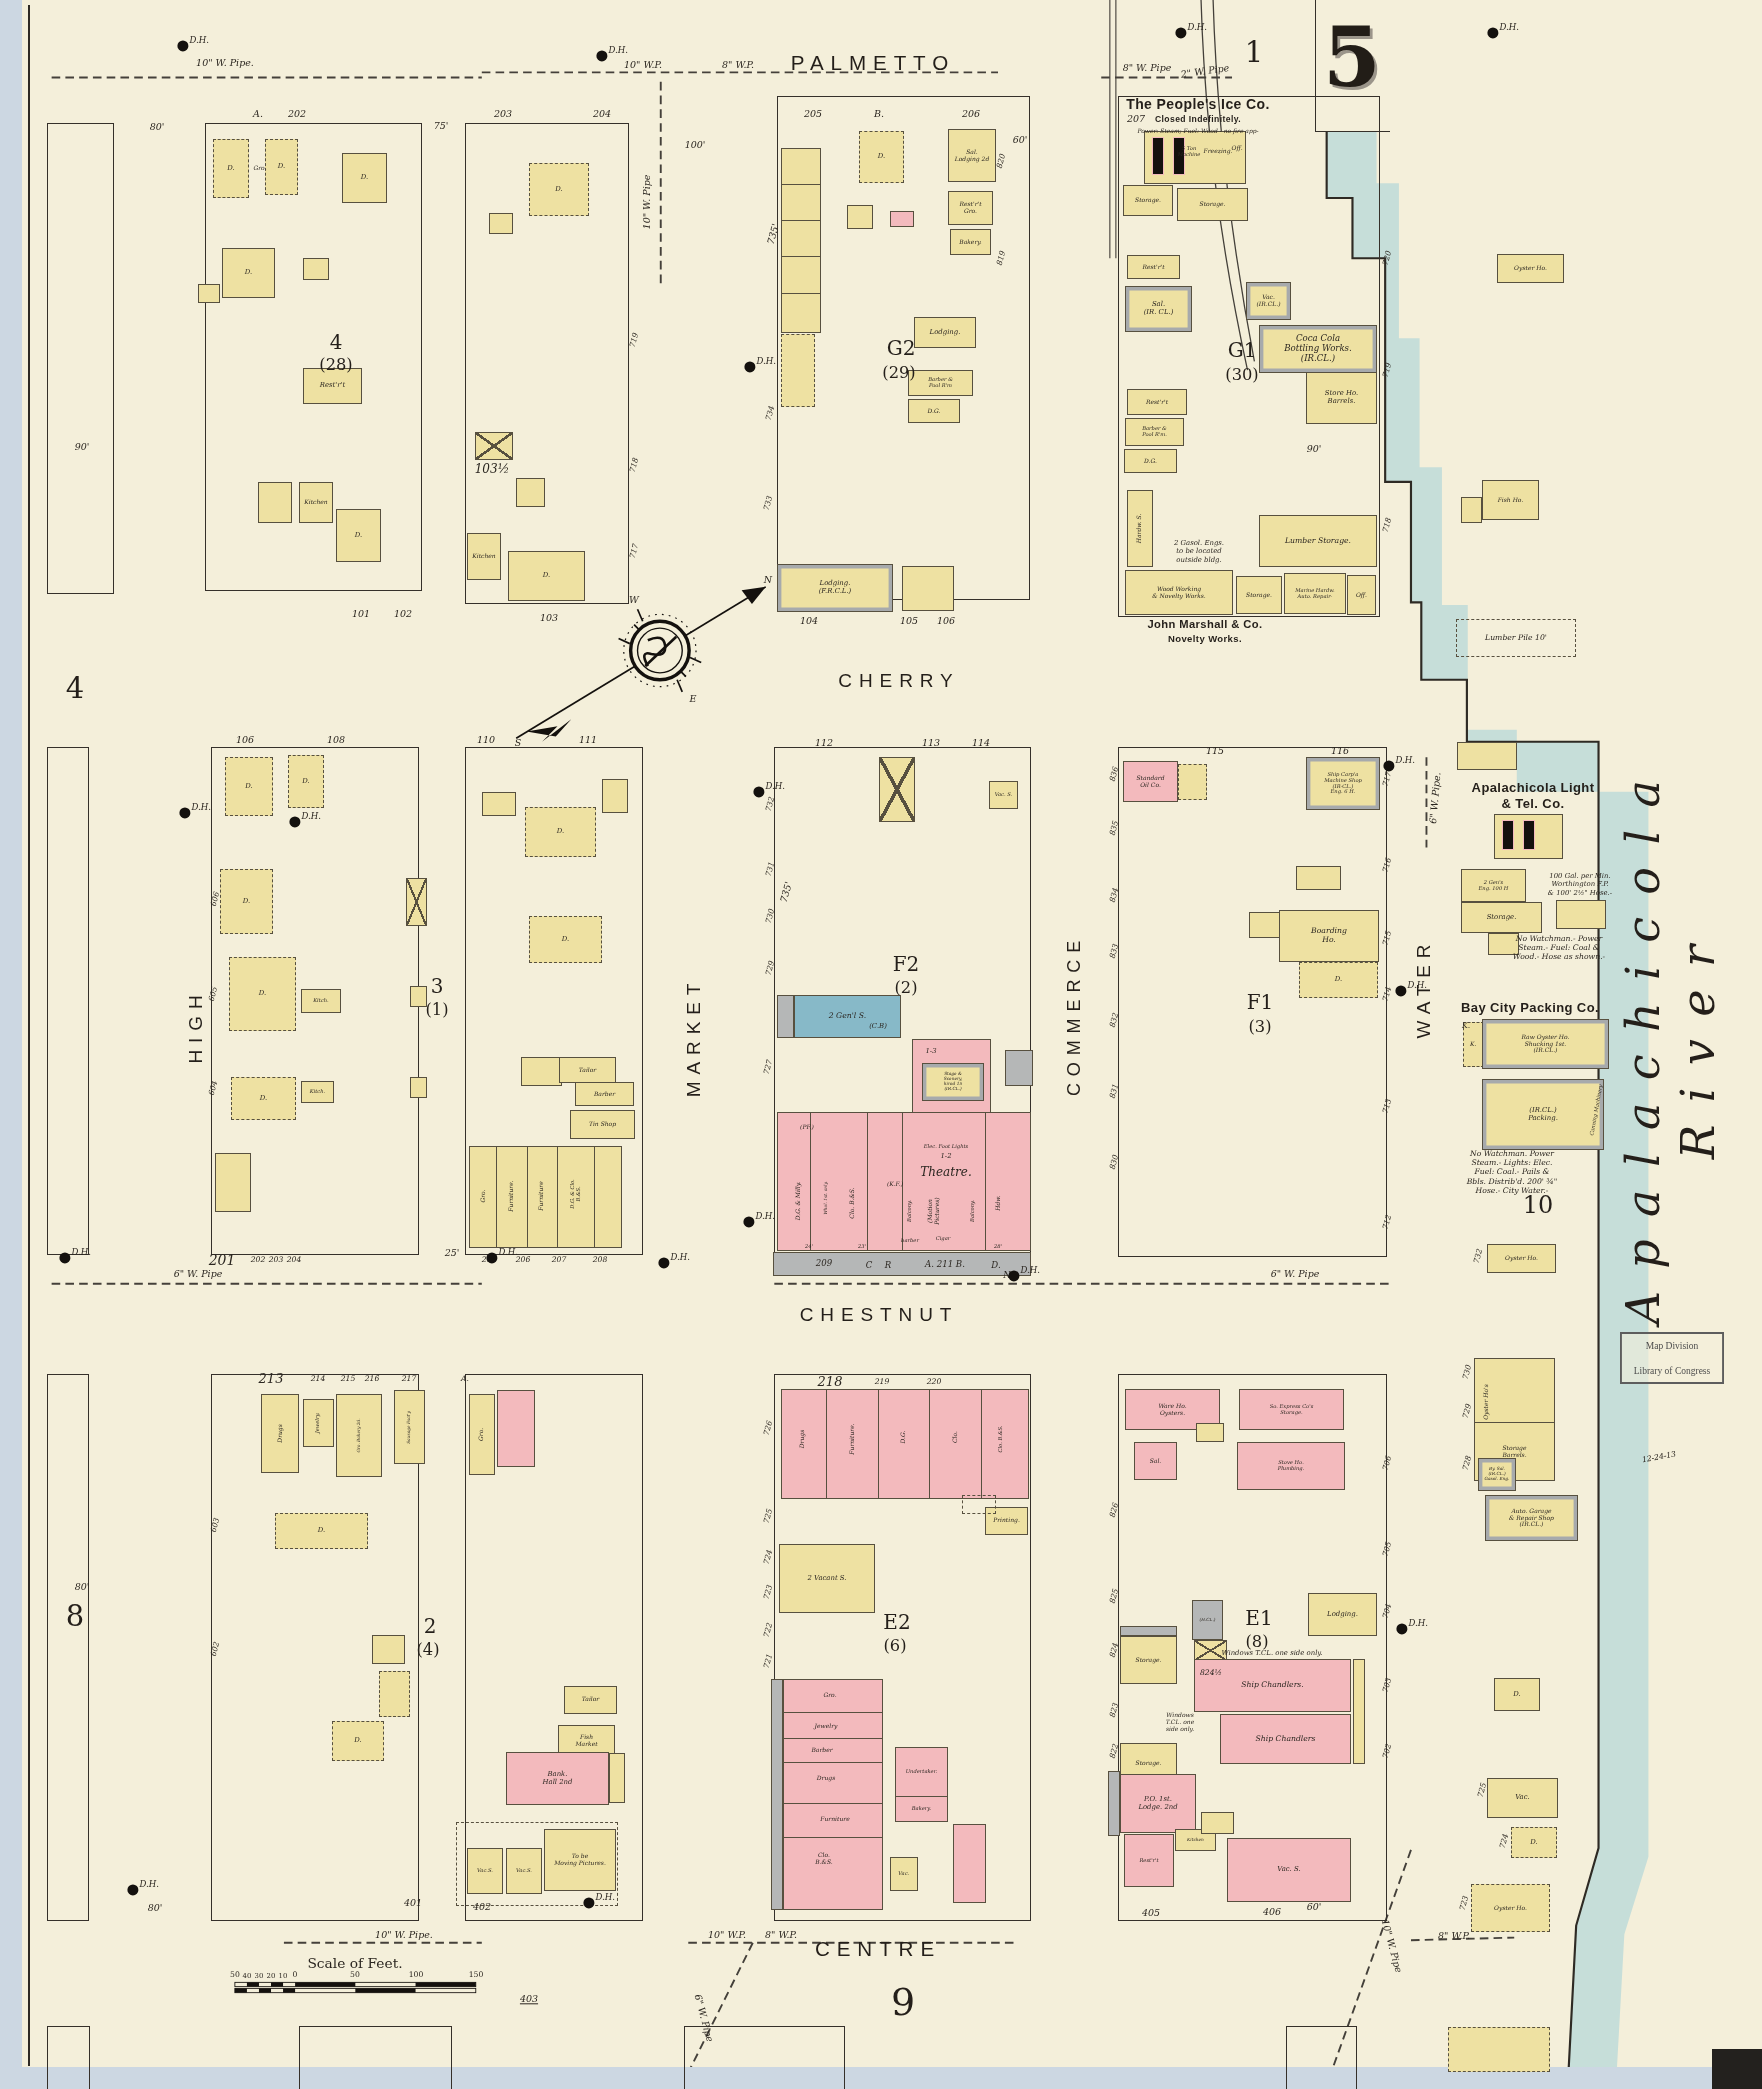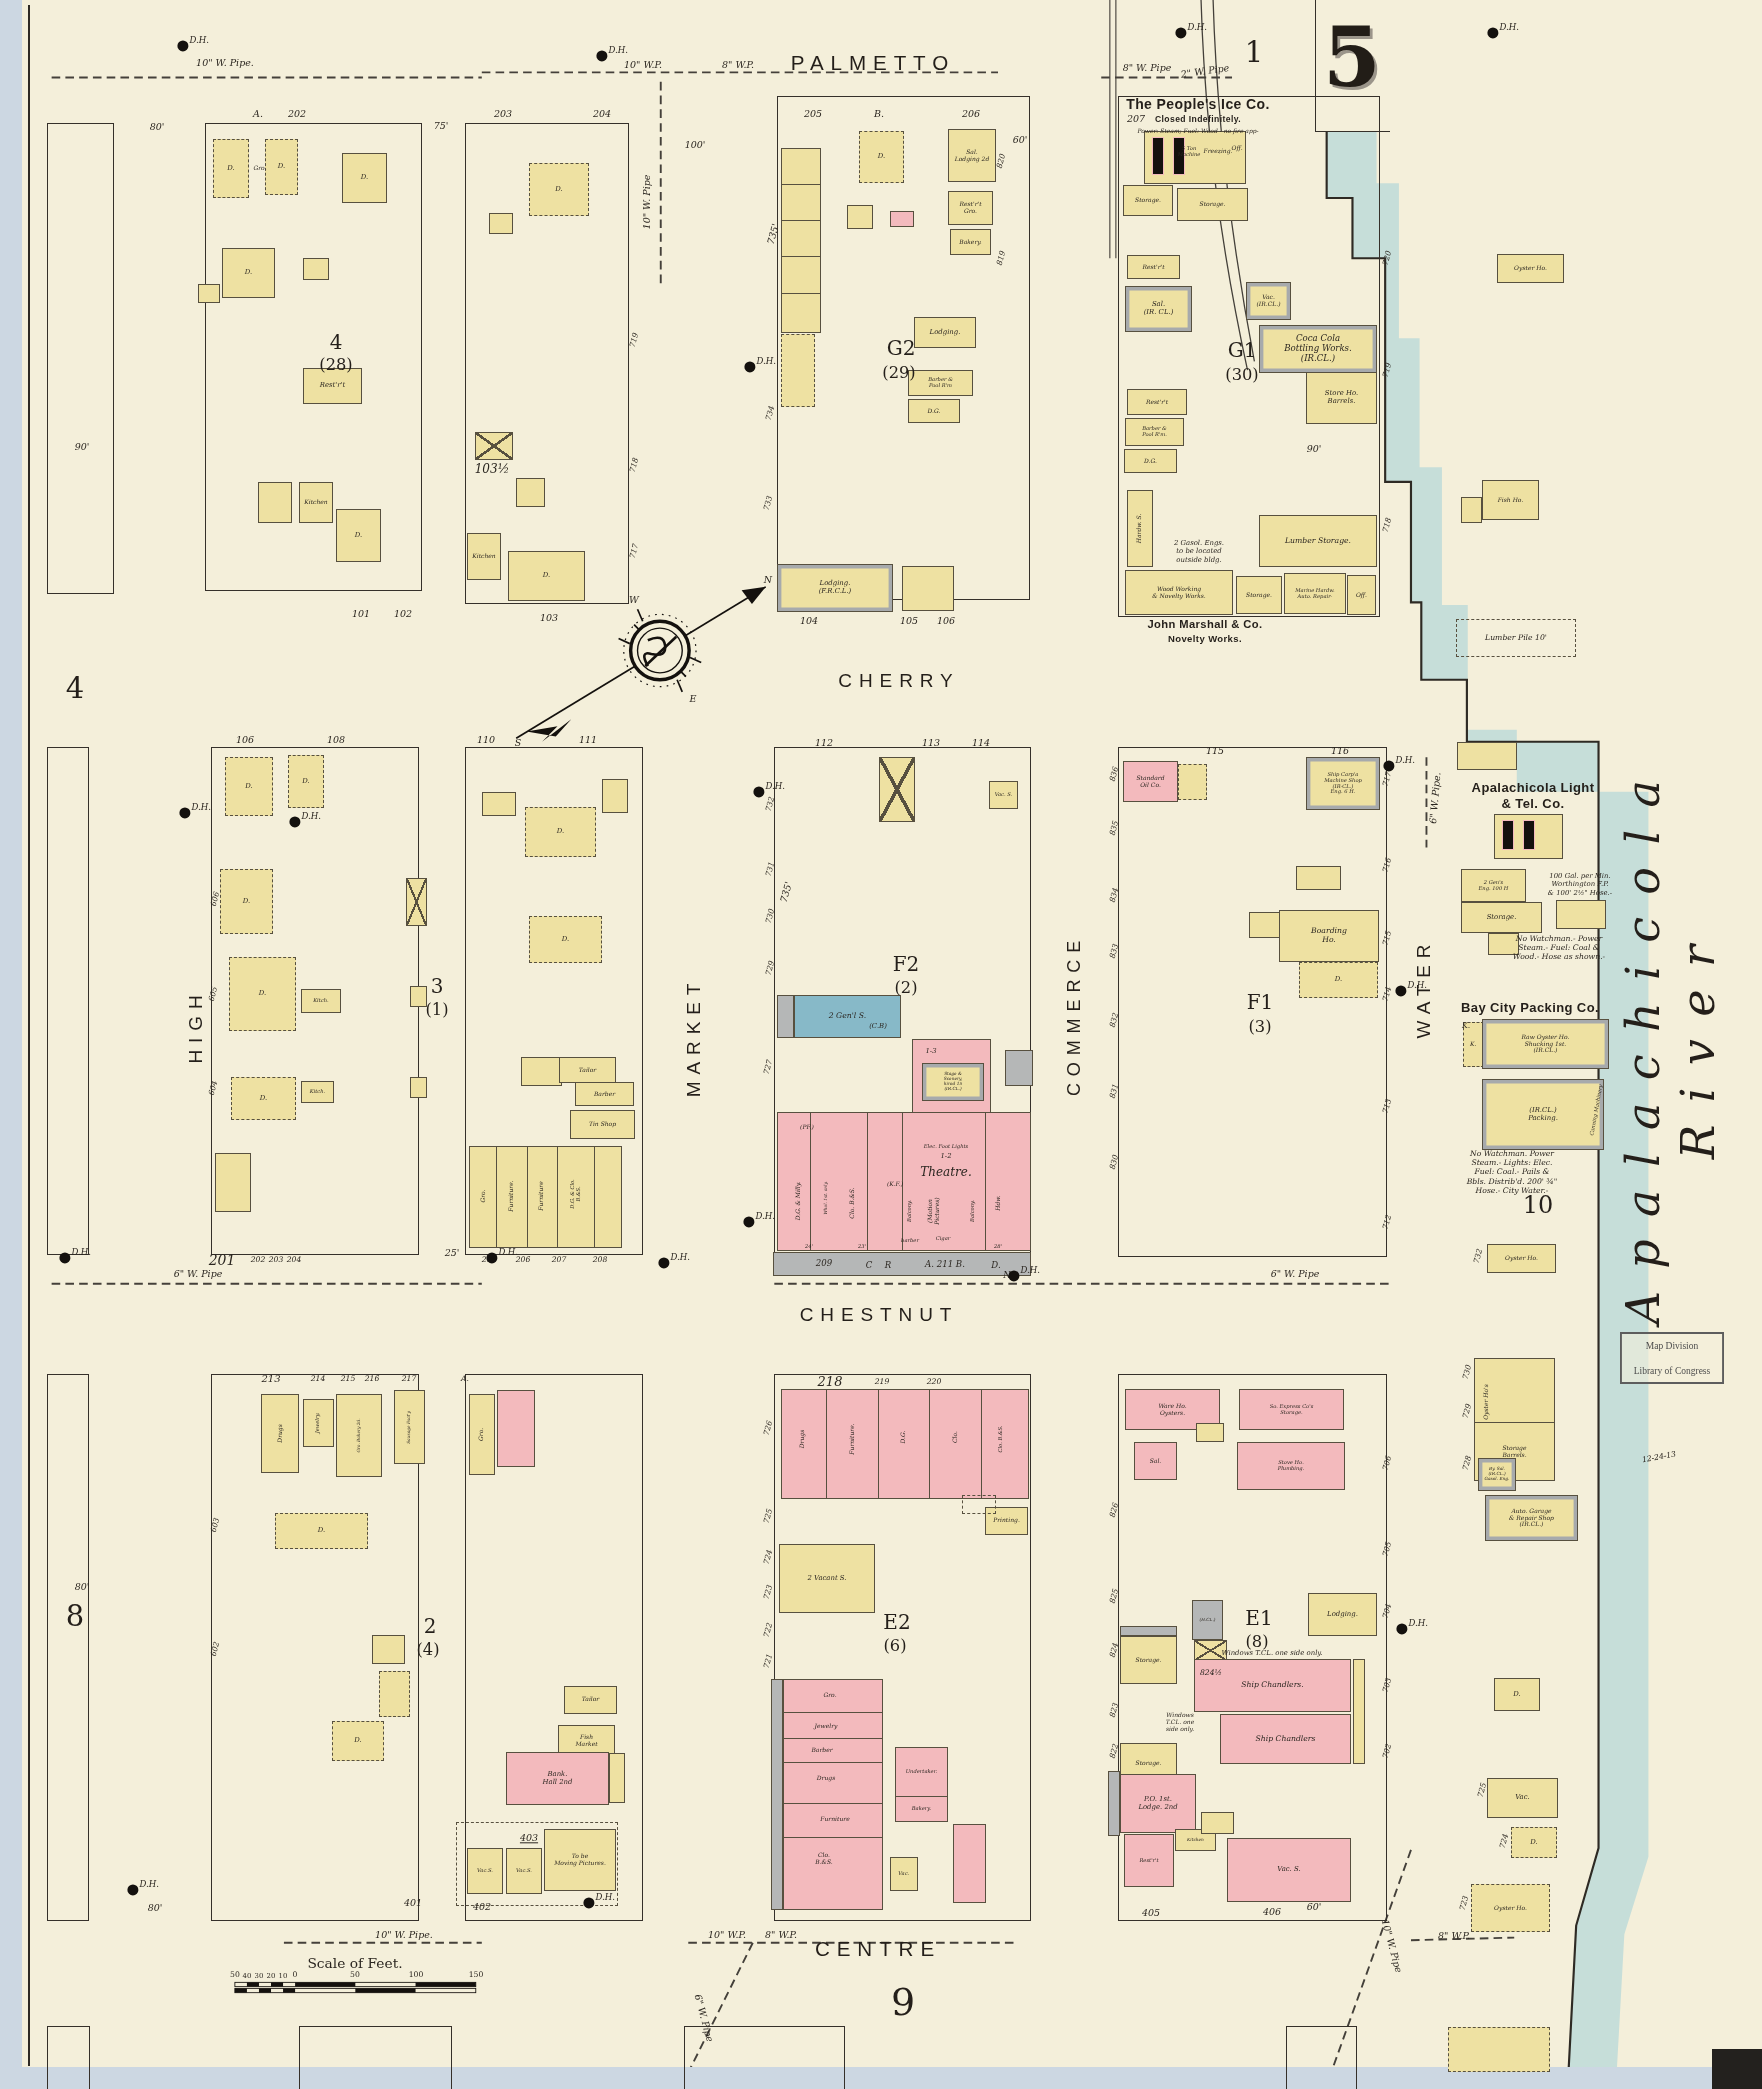--- a/index.html
+++ b/index.html
@@ -735,32 +735,32 @@
     <div class="lbl lot" style="left: 1215px; top: 751px; transform: translate(-50%, -50%);">115</div>
     <div class="lbl lot" style="left: 1340px; top: 751px; transform: translate(-50%, -50%);">116</div>
     <div class="lbl lot" style="left: 222px; top: 1260px; font-size: 14px; transform: translate(-50%, -50%);">201</div>
     <div class="lbl lot" style="left: 258px; top: 1260px; font-size: 7.7px; transform: translate(-50%, -50%);">202</div>
     <div class="lbl lot" style="left: 276px; top: 1260px; font-size: 7.7px; transform: translate(-50%, -50%);">203</div>
     <div class="lbl lot" style="left: 294px; top: 1260px; font-size: 7.7px; transform: translate(-50%, -50%);">204</div>
     <div class="lbl lot" style="left: 489px; top: 1260px; font-size: 7.7px; transform: translate(-50%, -50%);">205</div>
     <div class="lbl lot" style="left: 523px; top: 1260px; font-size: 7.7px; transform: translate(-50%, -50%);">206</div>
     <div class="lbl lot" style="left: 559px; top: 1260px; font-size: 7.7px; transform: translate(-50%, -50%);">207</div>
     <div class="lbl lot" style="left: 600px; top: 1260px; font-size: 7.7px; transform: translate(-50%, -50%);">208</div>
-    <div class="lbl lot" style="left: 271px; top: 1379px; font-size: 10px; transform: translate(-50%, -50%);">213</div>
+    <div class="lbl lot" style="left: 271px; top: 1379px; font-size: 13px; transform: translate(-50%, -50%);">213</div>
     <div class="lbl lot" style="left: 318px; top: 1379px; font-size: 7.7px; transform: translate(-50%, -50%);">214</div>
     <div class="lbl lot" style="left: 348px; top: 1379px; font-size: 7.7px; transform: translate(-50%, -50%);">215</div>
     <div class="lbl lot" style="left: 372px; top: 1379px; font-size: 7.7px; transform: translate(-50%, -50%);">216</div>
     <div class="lbl lot" style="left: 409px; top: 1379px; font-size: 7.7px; transform: translate(-50%, -50%);">217</div>
     <div class="lbl lot" style="left: 465px; top: 1379px; font-size: 7.7px; transform: translate(-50%, -50%);">A.</div>
     <div class="lbl lot" style="left: 830px; top: 1382px; font-size: 13px; transform: translate(-50%, -50%);">218</div>
     <div class="lbl lot" style="left: 882px; top: 1382px; font-size: 7.7px; transform: translate(-50%, -50%);">219</div>
     <div class="lbl lot" style="left: 934px; top: 1382px; font-size: 7.7px; transform: translate(-50%, -50%);">220</div>
     <div class="lbl lot" style="left: 413px; top: 1903px; transform: translate(-50%, -50%);">401</div>
     <div class="lbl lot" style="left: 482px; top: 1907px; transform: translate(-50%, -50%);">402</div>
-    <div class="lbl lot" style="left: 529px; top: 1838px; transform: translate(-50%, -50%); text-decoration: underline;">403</div>
+    <div class="lbl lot" style="left: 529px; top: 1999px; transform: translate(-50%, -50%); text-decoration: underline;">403</div>
     <div class="lbl lot" style="left: 1151px; top: 1913px; transform: translate(-50%, -50%);">405</div>
     <div class="lbl lot" style="left: 1272px; top: 1912px; transform: translate(-50%, -50%);">406</div>
     <div class="lbl lot" style="left: 1211px; top: 1673px; font-size: 7.7px; transform: translate(-50%, -50%);">824½</div>
     <div class="lbl lot" style="left: 1466px; top: 1026px; font-size: 7.7px; transform: translate(-50%, -50%);">K.</div>
     <div class="lbl snum" style="left: 770px; top: 413px; transform: translate(-50%, -50%) rotate(-75deg);">734</div>
     <div class="lbl snum" style="left: 768px; top: 503px; transform: translate(-50%, -50%) rotate(-75deg);">733</div>
     <div class="lbl snum" style="left: 770px; top: 804px; transform: translate(-50%, -50%) rotate(-75deg);">732</div>
     <div class="lbl snum" style="left: 770px; top: 869px; transform: translate(-50%, -50%) rotate(-75deg);">731</div>
     <div class="lbl snum" style="left: 770px; top: 916px; transform: translate(-50%, -50%) rotate(-75deg);">730</div>
     <div class="lbl snum" style="left: 770px; top: 968px; transform: translate(-50%, -50%) rotate(-75deg);">729</div>

